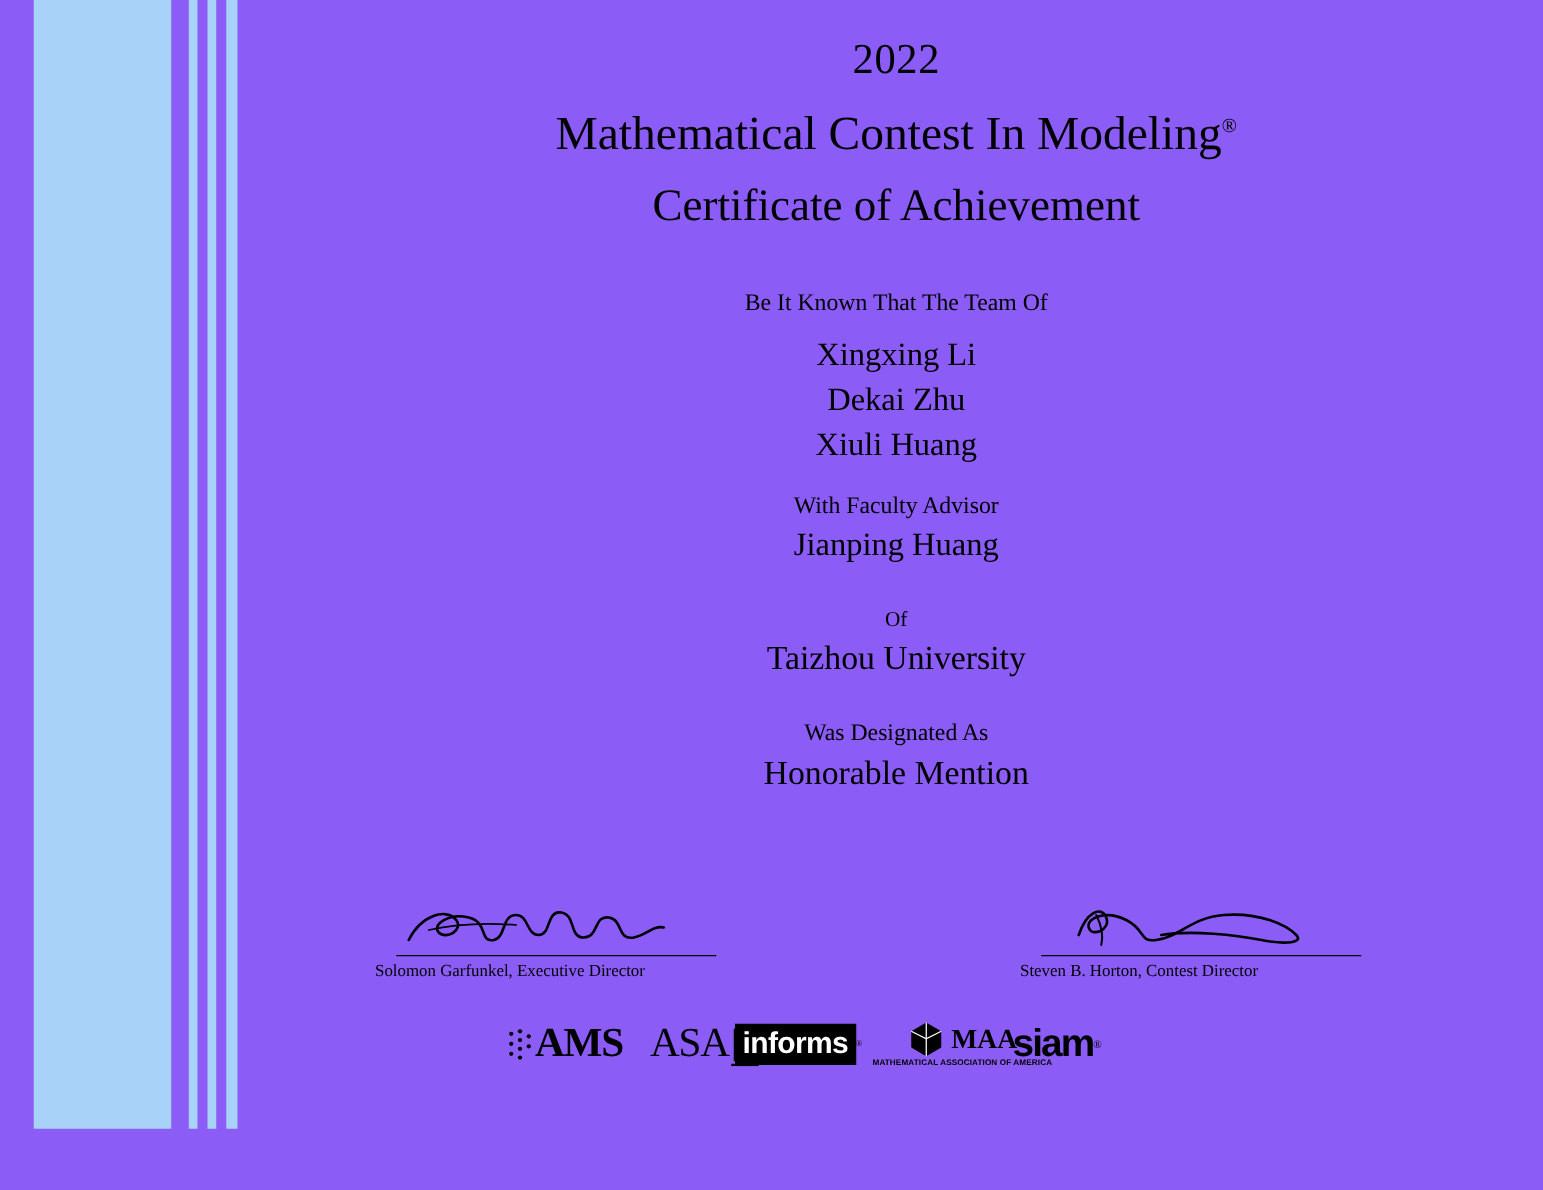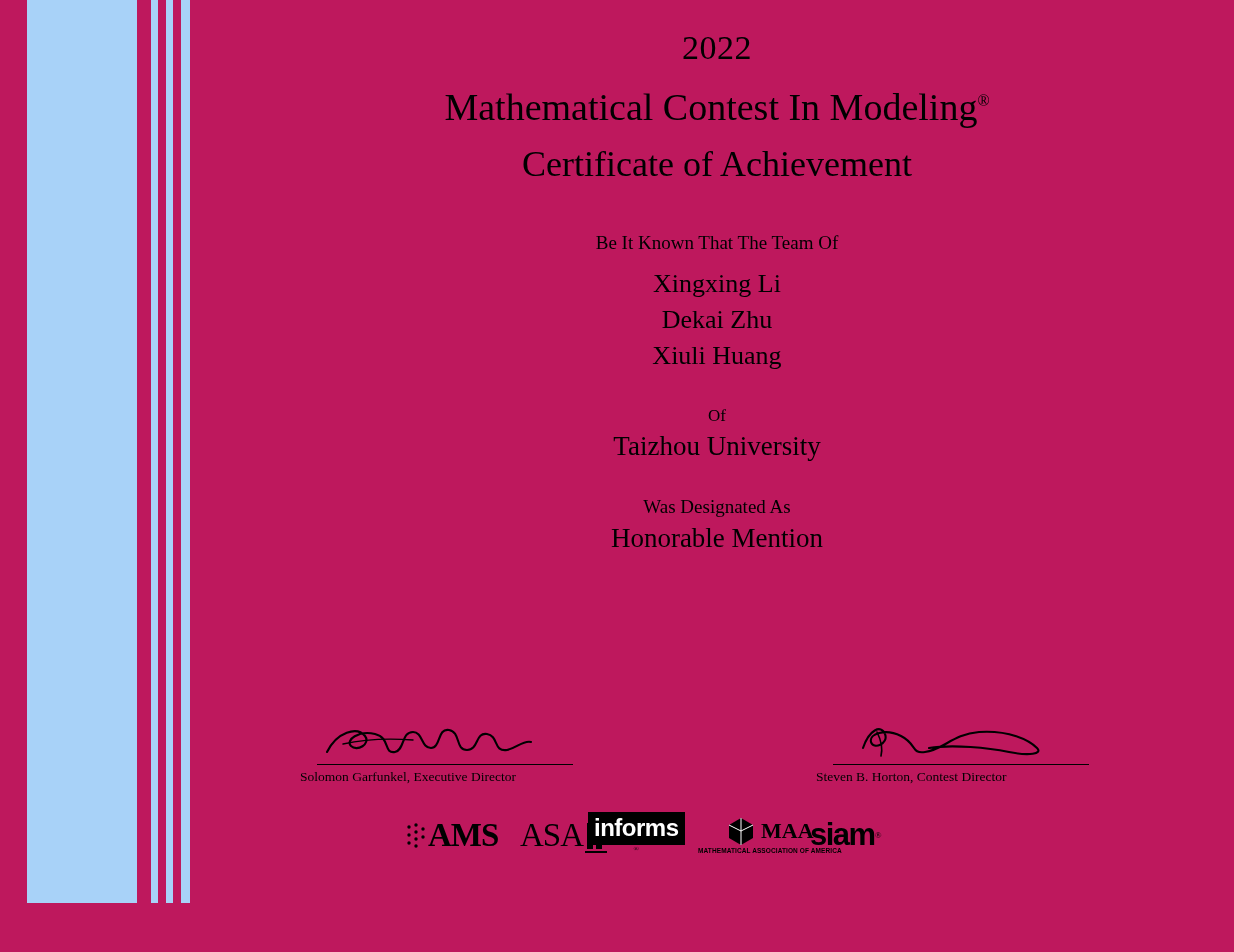--- a/index.html
+++ b/index.html
@@ -12,21 +12,21 @@
     height: 952px;
     font-family: "Liberation Serif", serif;
     color: #000000;
     overflow: hidden;
   }
 
   #certificate {
     position: relative;
     width: 1234px;
     height: 952px;
-    background: #be185d;
+    background: #8b5cf6;
     box-sizing: border-box;
   }
 
   
   .bar {
     position: absolute;
     top: 0;
     background: #a8d2f8;
   }
   .bar-wide   { left: 27px;  width: 110px; height: 903px; }
@@ -137,21 +137,21 @@
   }
   .sponsor {
     position: absolute;
     top: 0;
     height: 46px;
     display: flex;
     align-items: center;
   }
   .s-ams   { left: 205px; }
   .s-asa   { left: 320px; }
-  .s-inf   { left: 388px; flex-direction: column; }
+  .s-inf   { left: 388px; }
   .s-maa   { left: 498px; }
   .s-siam  { left: 610px; }
 
   .ams-text {
     font-family: "Liberation Serif", serif;
     font-size: 33px;
     font-weight: bold;
     letter-spacing: -1px;
     line-height: 40px;
   }
@@ -238,20 +238,24 @@
     <div class="title-sub">Certificate of Achievement</div>
 
     <div class="block-team">
       <div class="label">Be It Known That The Team Of</div>
       <div class="gap-sm"></div>
       <div class="name">Xingxing Li</div>
       <div class="name">Dekai Zhu</div>
       <div class="name">Xiuli Huang</div>
     </div>
 
+    <div class="block-advis">
+      <div class="label">With Faculty Advisor</div>
+      <div class="name">Jianping Huang</div>
+    </div>
 
     <div class="block-of">
       <div class="small-label">Of</div>
       <div class="org">Taizhou University</div>
     </div>
 
     <div class="block-desig">
       <div class="label">Was Designated As</div>
       <div class="award">Honorable Mention</div>
     </div>

